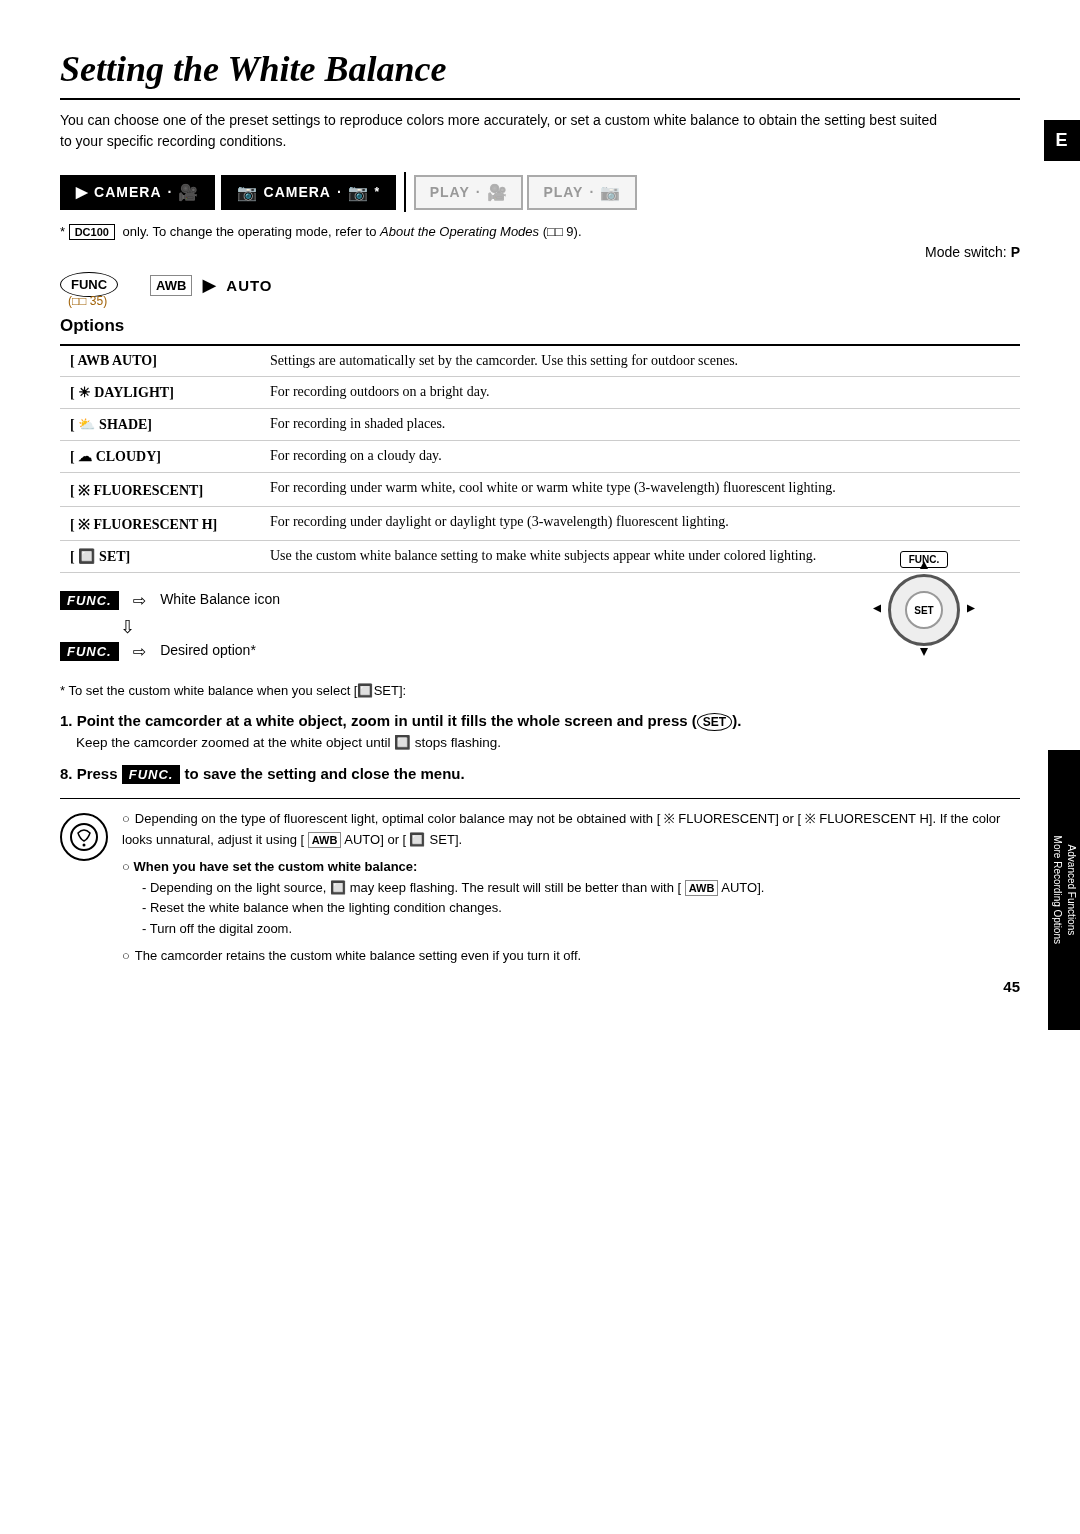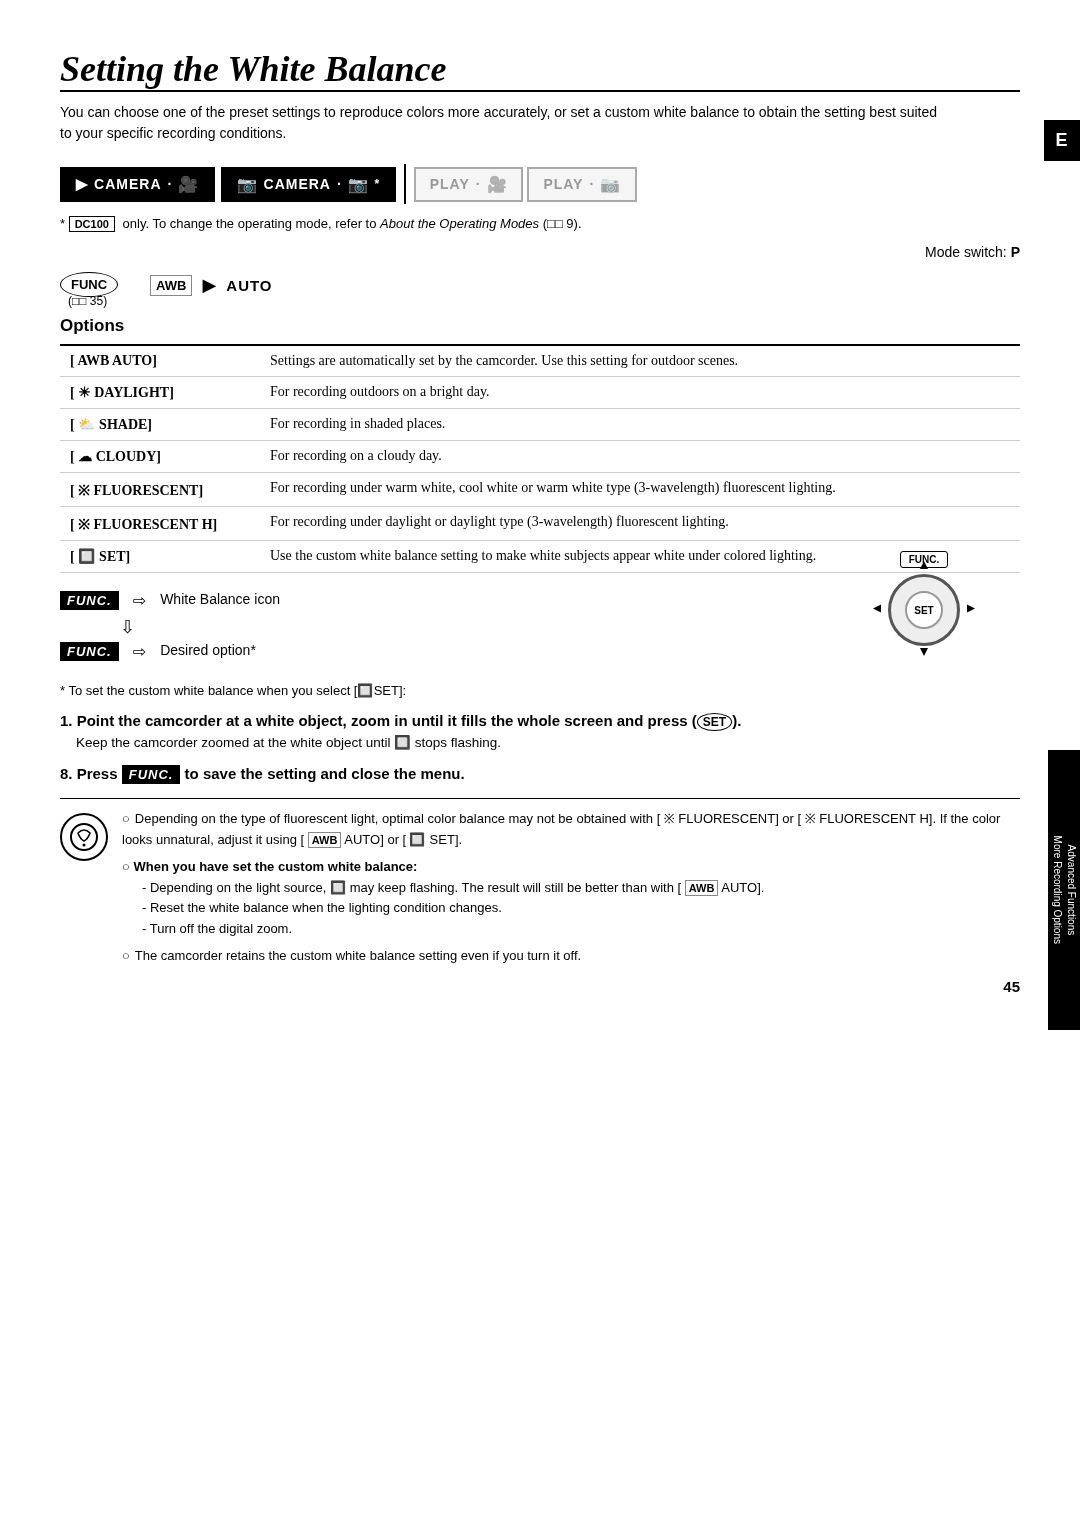--- a/index.html
+++ b/index.html
@@ -48,20 +48,21 @@
       align-items: center;
       justify-content: center;
     }
     h1 {
       font-family: 'Times New Roman', Times, serif;
       font-style: italic;
       font-weight: bold;
       font-size: 36px;
       margin-bottom: 10px;
       border-bottom: 2px solid #000;
+      padding-bottom: 8px;
     }
     .intro {
       font-size: 14px;
       line-height: 1.5;
       margin-bottom: 20px;
       max-width: 880px;
     }
     .mode-buttons {
       display: flex;
       align-items: center;
@@ -89,21 +90,21 @@
       background: #f5f5f5;
     }
     .mode-divider {
       width: 2px;
       height: 40px;
       background: #000;
       margin: 0 4px;
     }
     .footnote-dc100 {
       font-size: 13px;
-      margin-bottom: 12px;
+      margin-bottom: 4px;
     }
     .dc100-badge {
       display: inline-block;
       border: 1.5px solid #000;
       padding: 1px 5px;
       font-size: 11px;
       font-weight: bold;
       margin-right: 4px;
     }
     .mode-switch {
@@ -119,21 +120,21 @@
     }
     .func-badge {
       border: 1.5px solid #000;
       border-radius: 50%;
       padding: 4px 10px;
       font-size: 13px;
       font-weight: bold;
     }
     .func-ref {
       font-size: 13px;
-      color: #000000;
+      color: #a16207;
     }
     .func-arrow-row {
       display: flex;
       align-items: center;
       gap: 8px;
       margin-left: 80px;
       margin-bottom: 14px;
     }
     .awb-icon {
       font-size: 13px;

